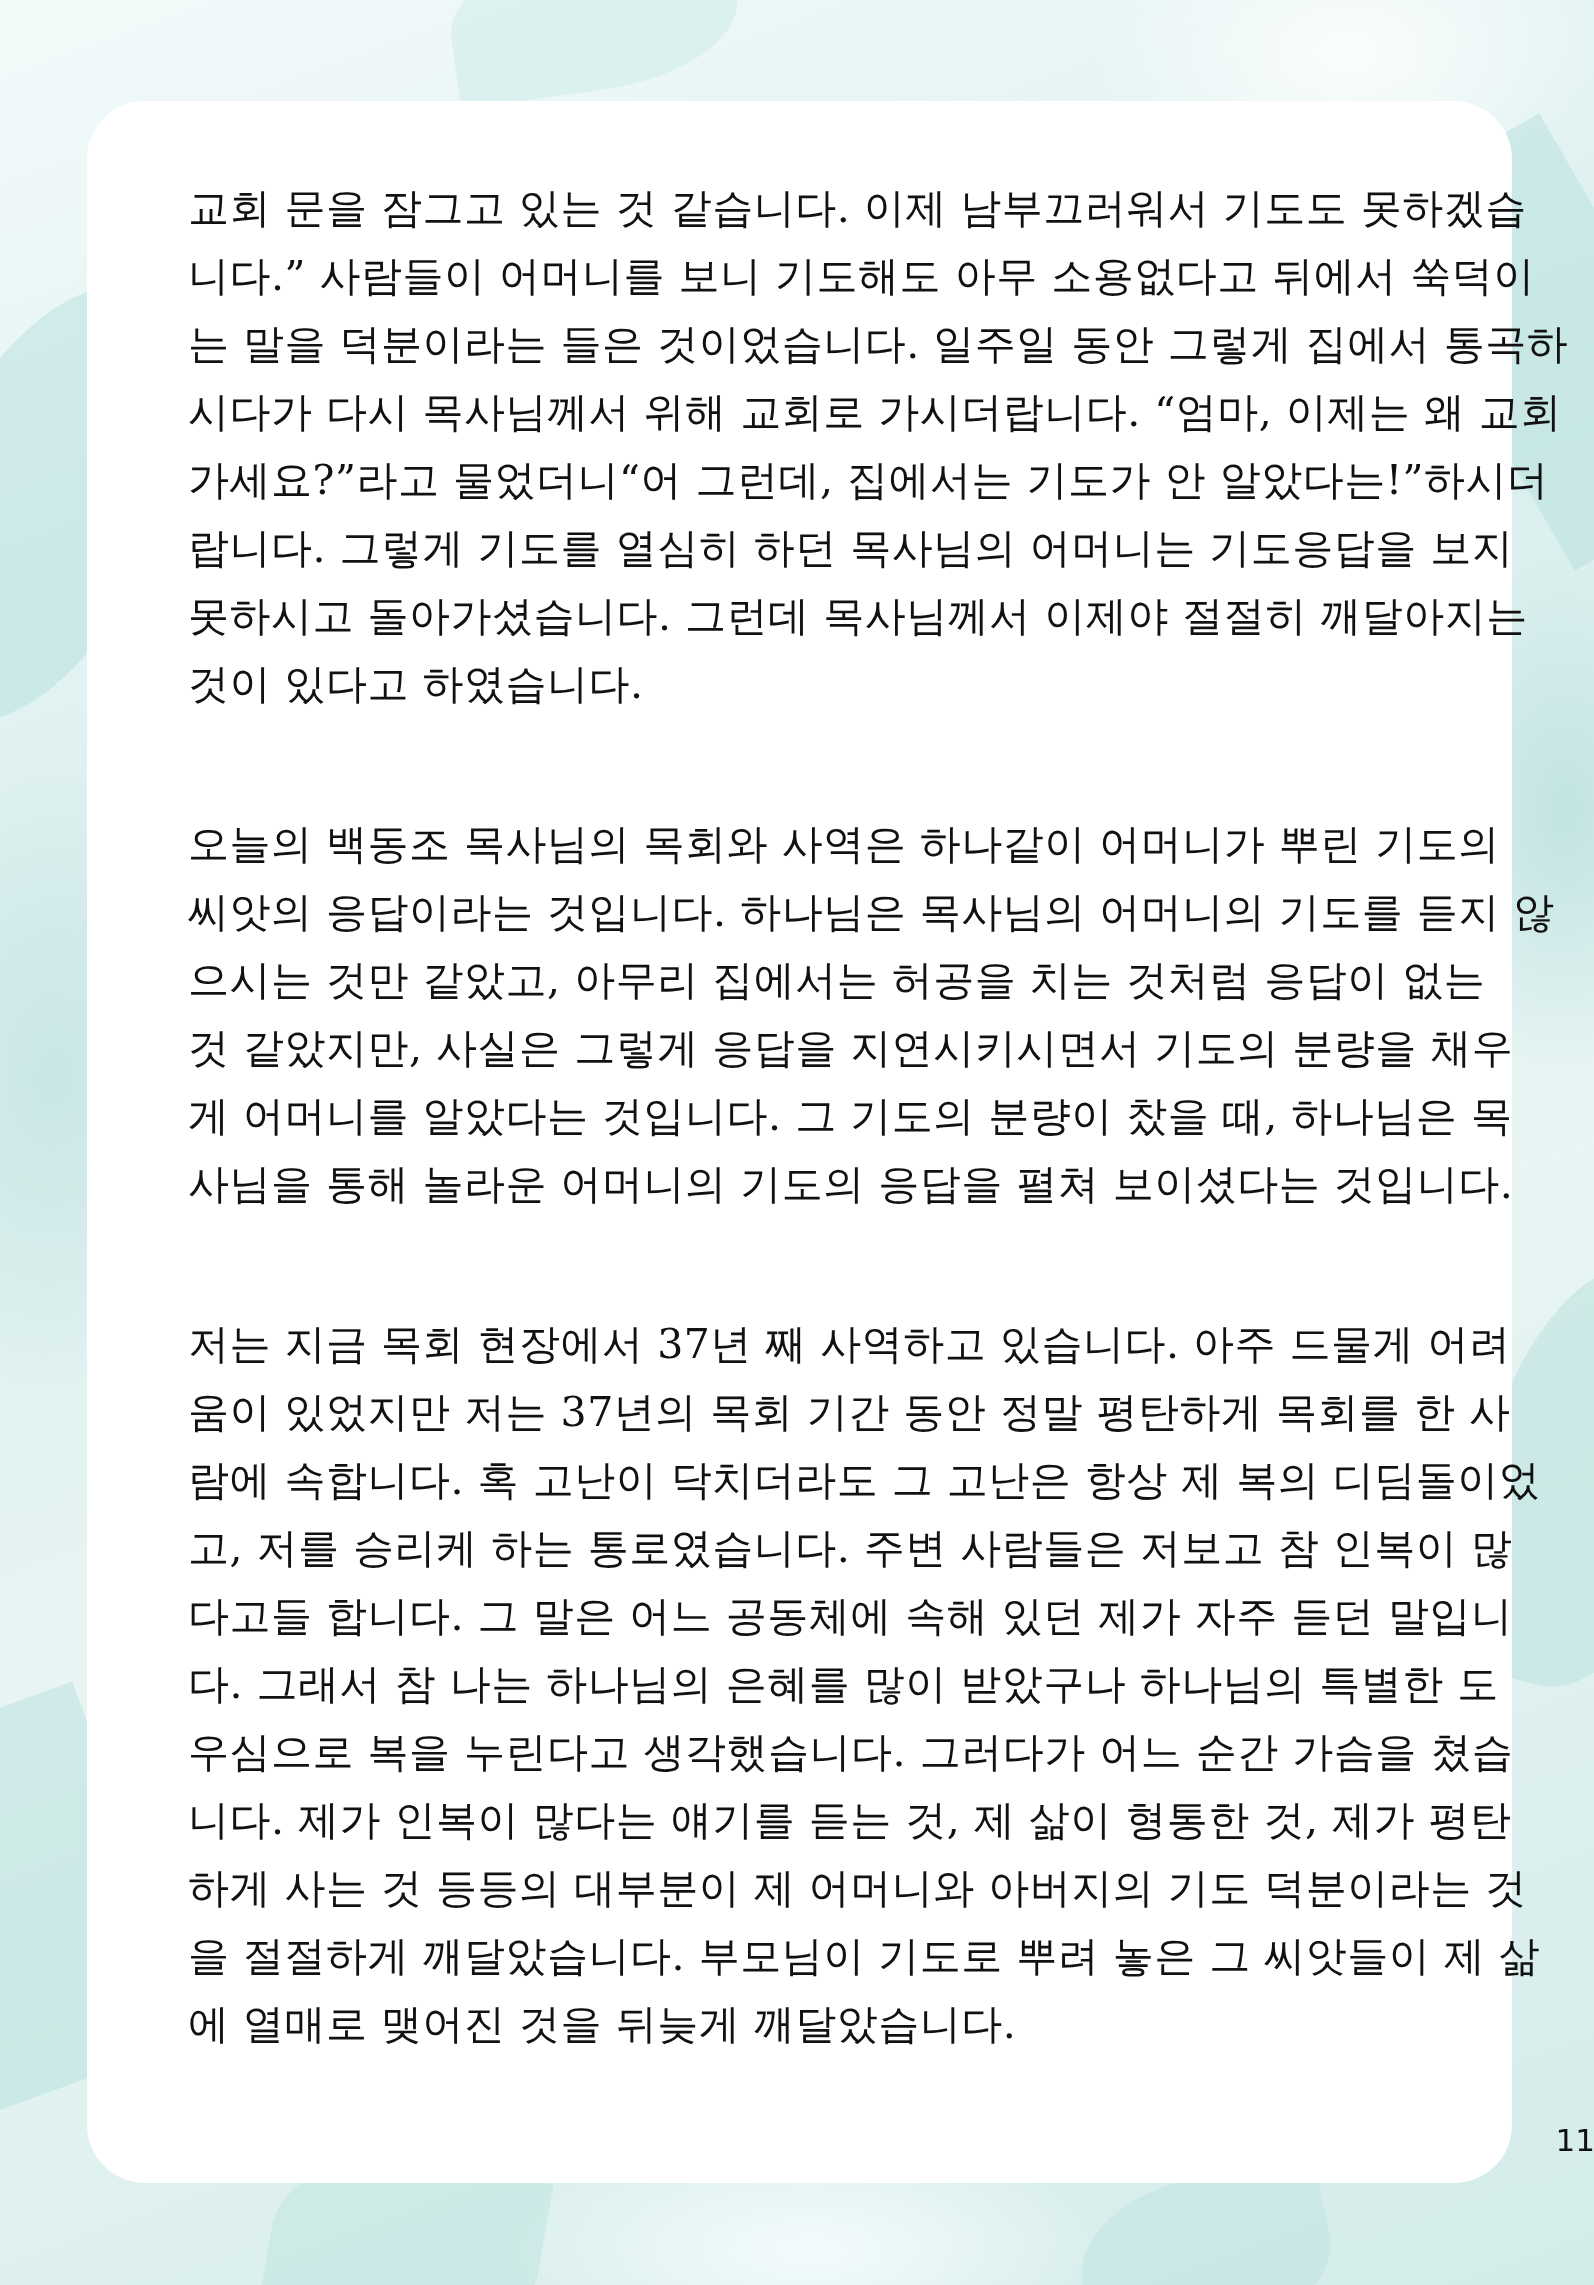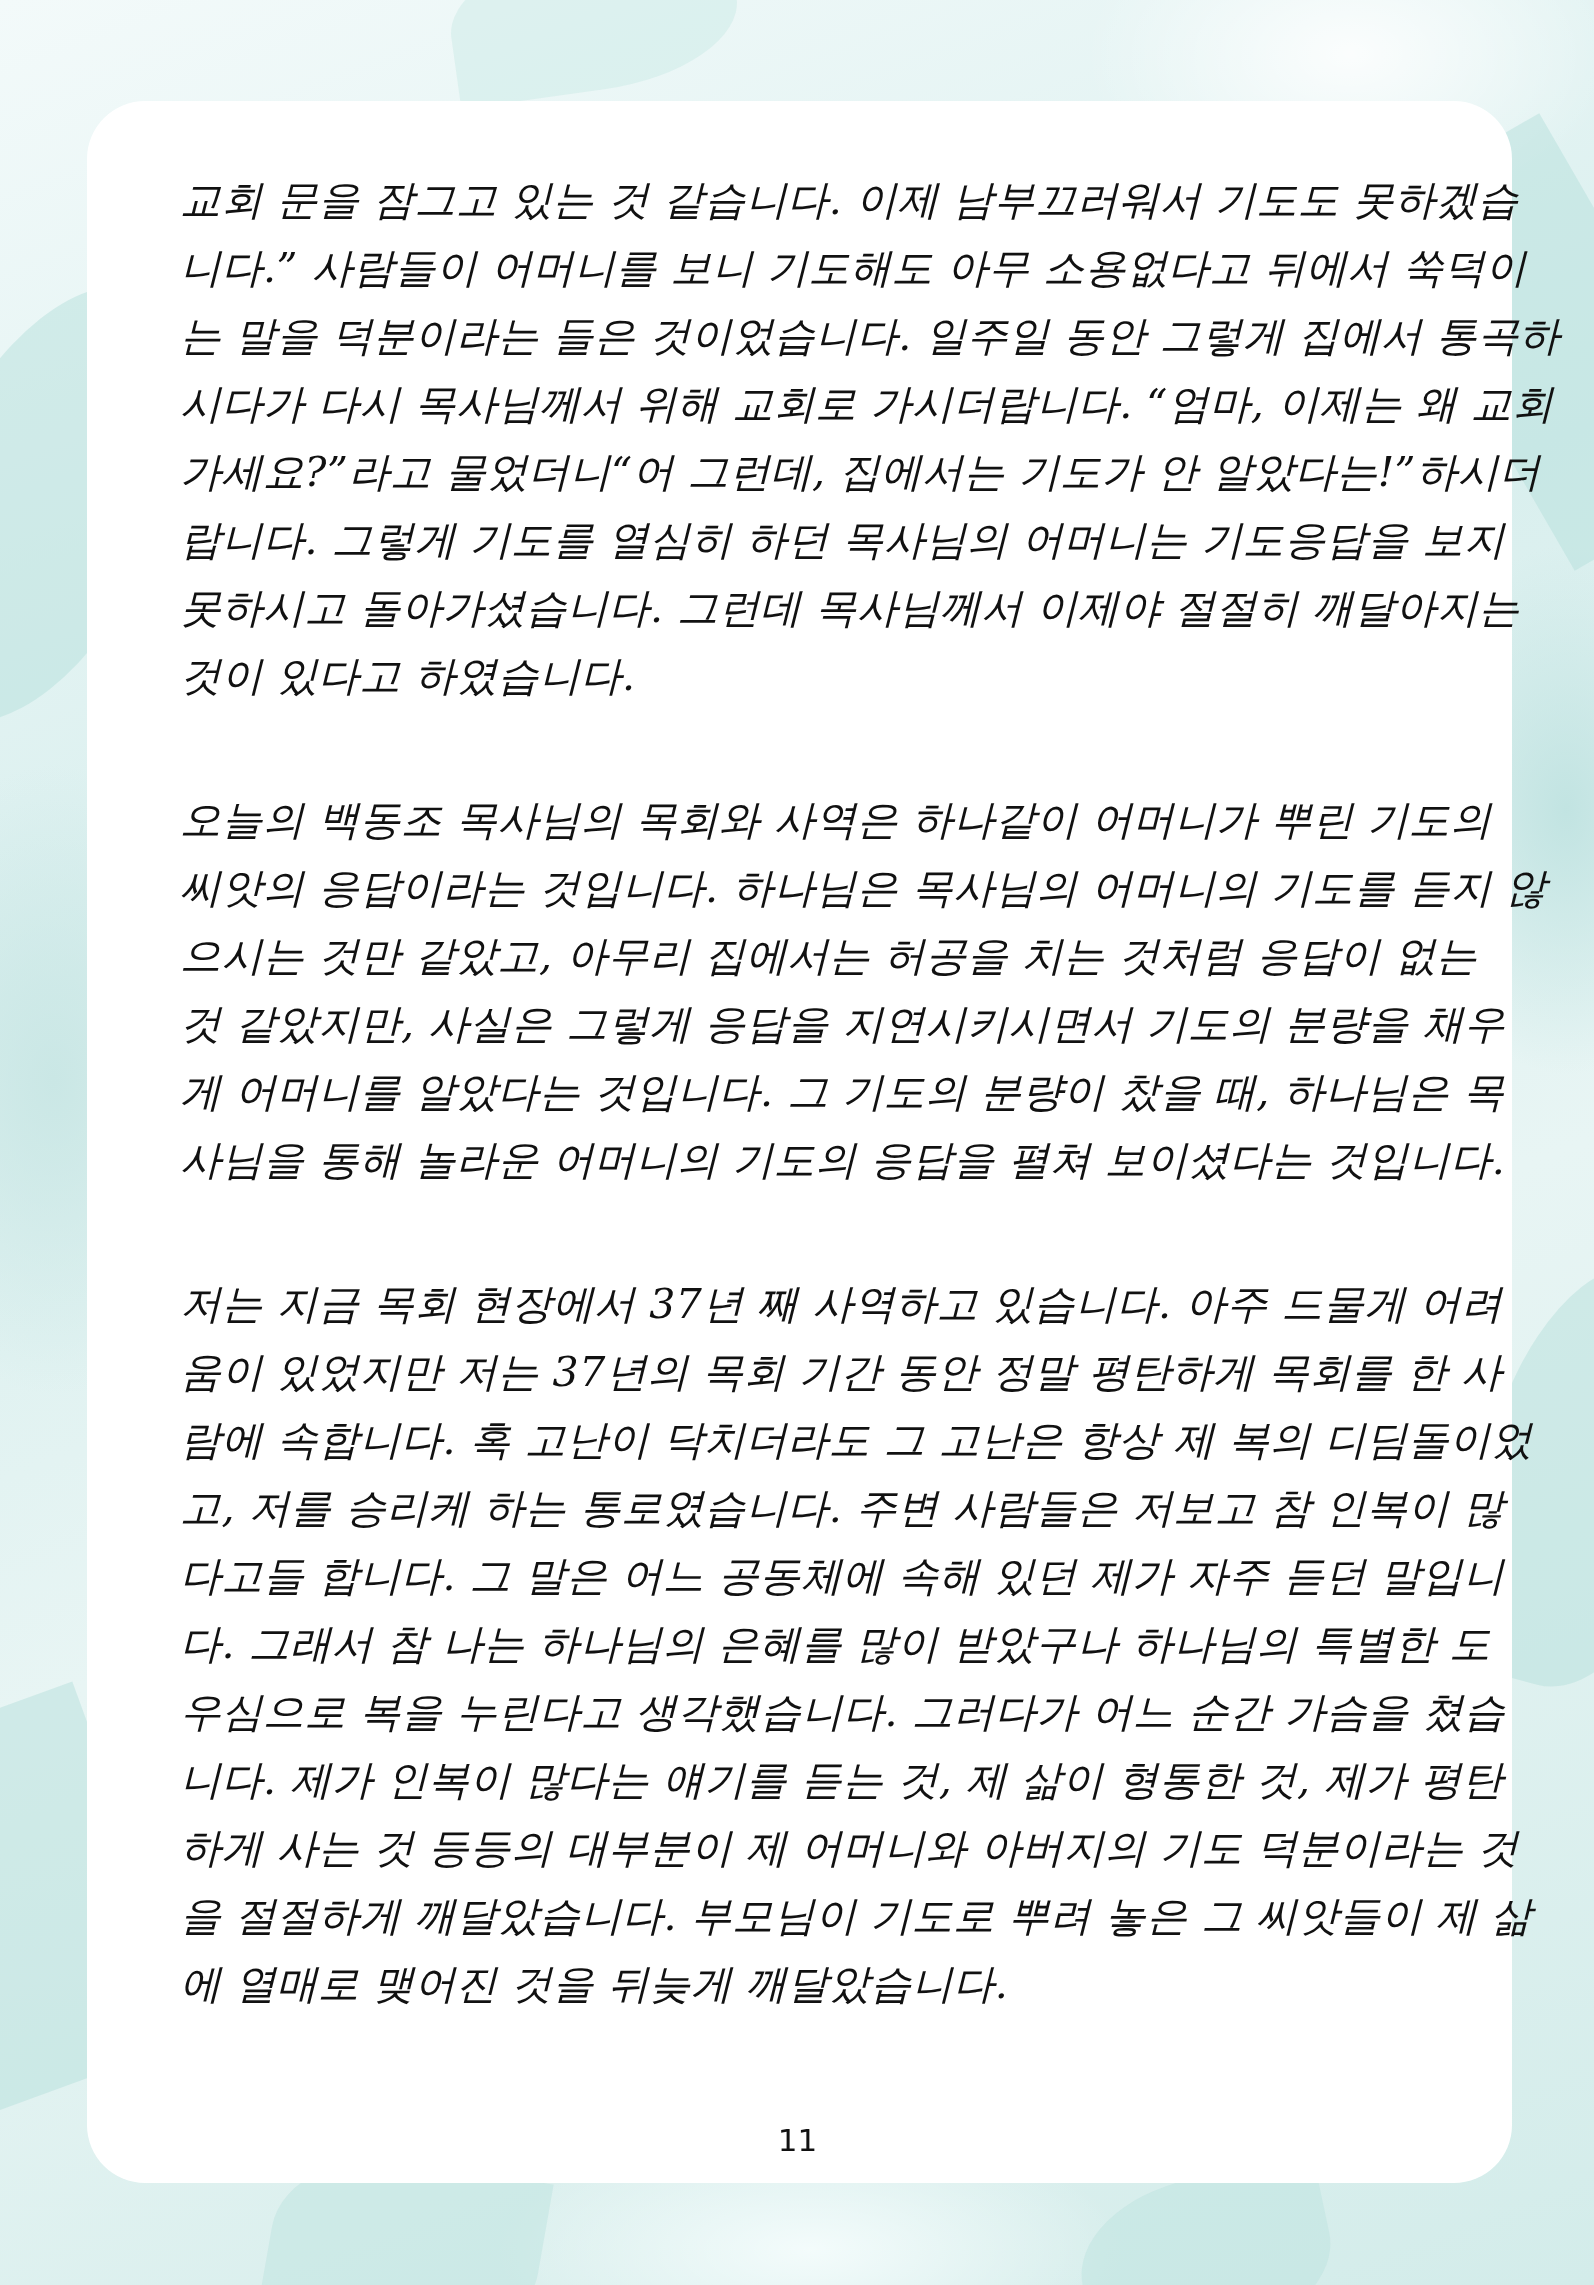--- a/index.html
+++ b/index.html
@@ -51,44 +51,43 @@
       position: absolute;
       left: 176px;
       top: 162px;
       width: 1278px;
       font-size: 41px;
       line-height: 68px;
       color: #111111;
       letter-spacing: 0.5px;
     }
     .para {
-      margin: 4px;
+      margin: 12px;
       text-align: justify;
       text-align-last: left;
-      font-style: italic;
     }
     .line {
       display: block;
       height: 68px;
       white-space: nowrap;
       text-align: justify;
       text-align-last: justify;
     }
     .line.last {
       text-align-last: left;
     }
     .gap {
       height: 68px;
     }
     .page-number {
       position: absolute;
       left: 0;
       width: 1595px;
       top: 2122px;
-      text-align: center;
+      text-align: right;
       font-family: "DejaVu Sans", "Liberation Sans", sans-serif;
       font-size: 31px;
       color: #111111;
     }
   </style>
 </head>
 <body>
 
 <div class="bg">
   <div class="leaf l1"></div>

